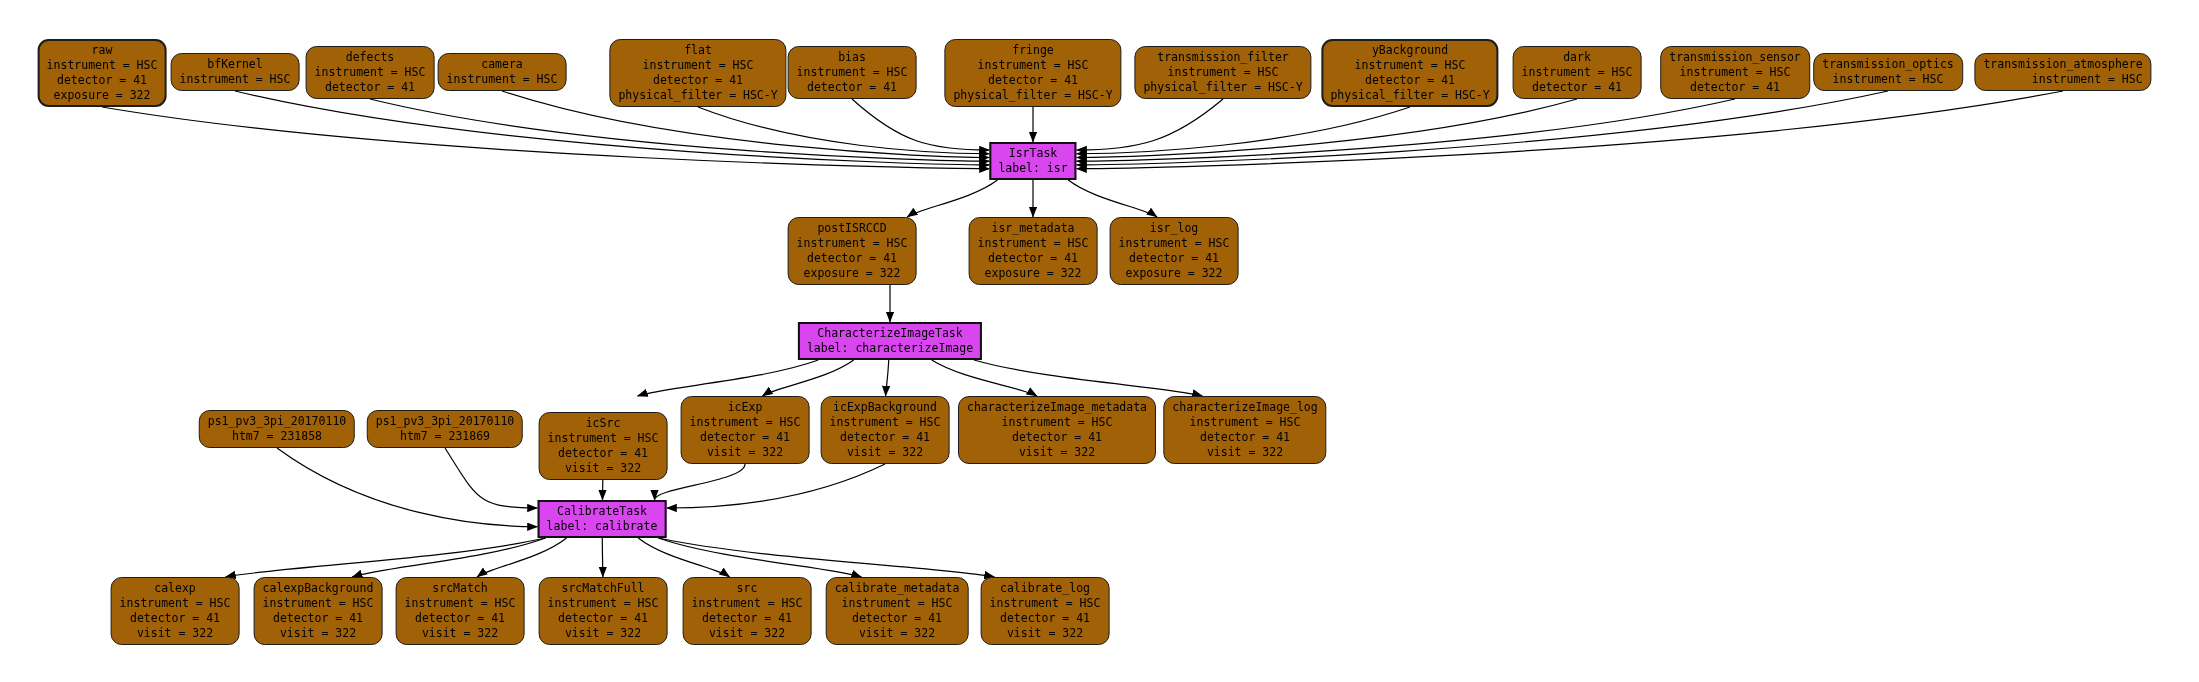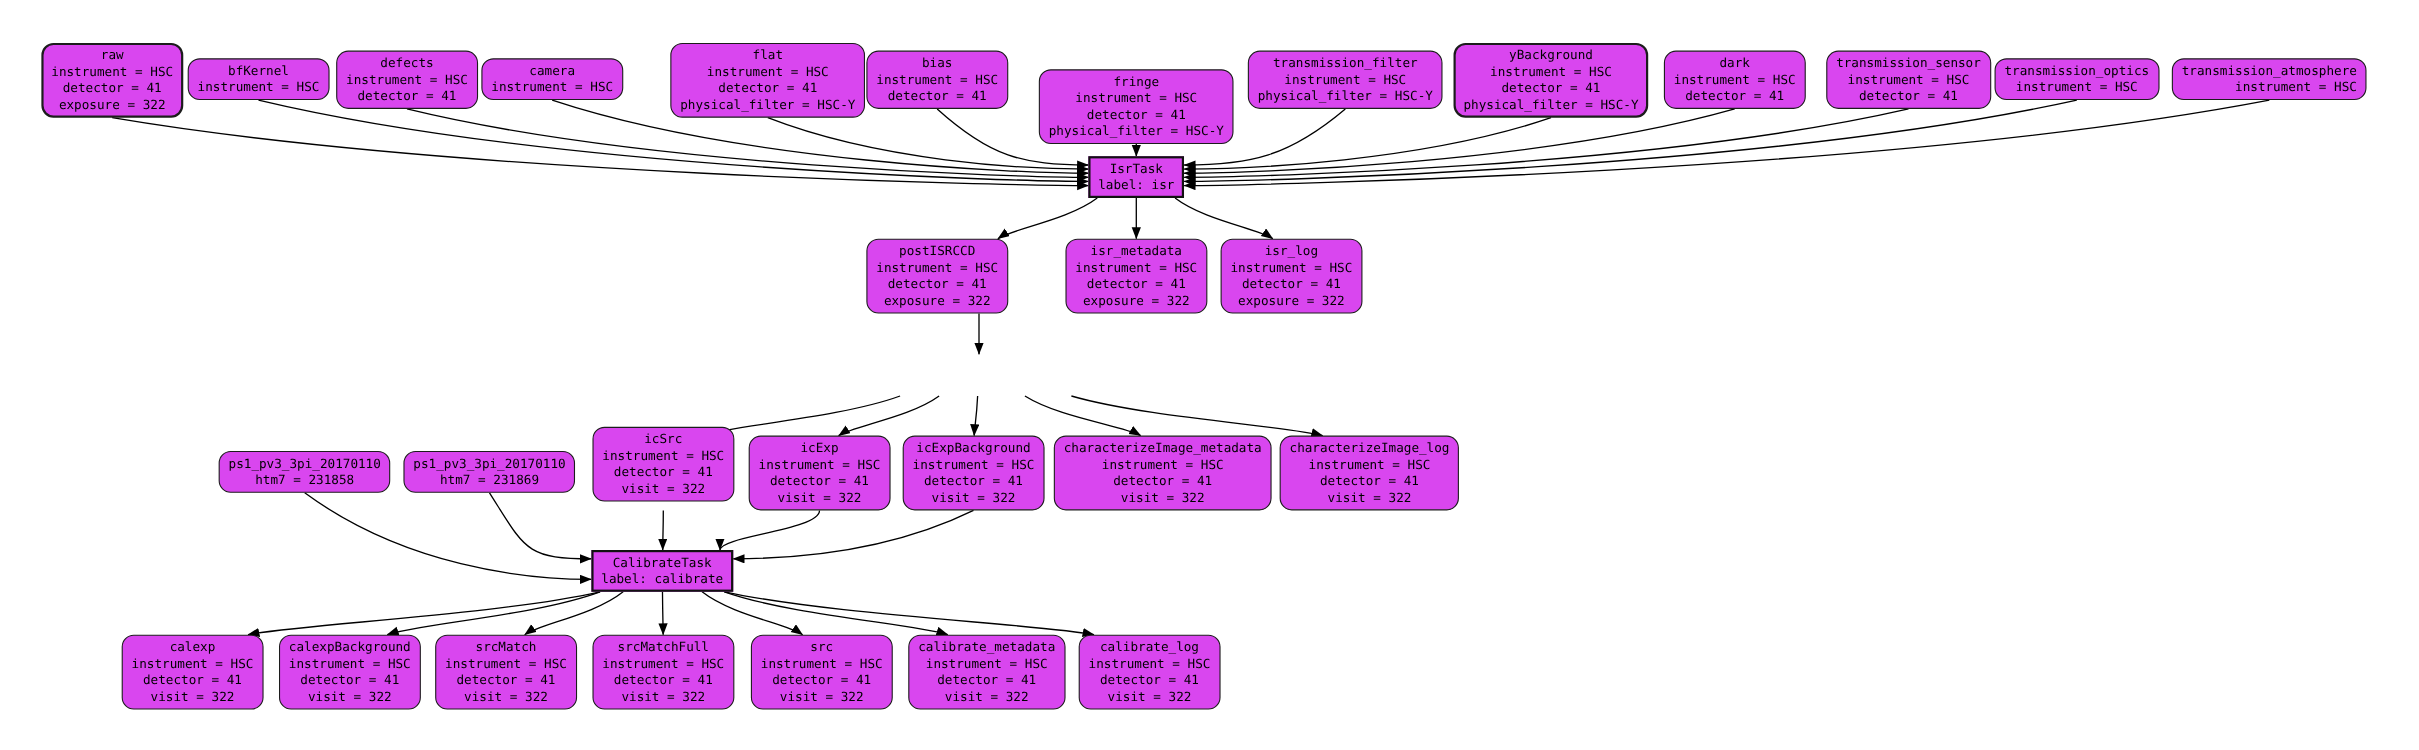--- a/index.html
+++ b/index.html
@@ -4,21 +4,21 @@
 <style>
   html,body{margin:0;padding:0;background:#ffffff;}
   #canvas{
     position:relative;width:2199px;height:682px;background:#ffffff;
     font-family:"DejaVu Sans Mono","Liberation Mono",monospace;
     overflow:hidden;
   }
   #edges{position:absolute;left:0;top:0;}
   .node{
     position:absolute;transform:translateX(-50%);
-    background:#d946ef;border:1px solid #1c1c1c;border-radius:11px;
+    background:#a16207;border:1px solid #1c1c1c;border-radius:11px;
     padding:3px 8px;text-align:center;color:#000;
     font-size:11.5px;line-height:15px;white-space:nowrap;box-sizing:border-box;
   }
   .node.bold{border-width:2px;padding:2px 7px;}
   .node.task{
     border-radius:0;background:#d946ef;border:2px solid #111;padding:2px 7px;
   }
   .title,.attr{pointer-events:none;}
 </style>
 </head>
@@ -89,21 +89,21 @@
       <div class="title">flat</div>
       <div class="attr">instrument = HSC</div>
       <div class="attr">detector = 41</div>
       <div class="attr">physical_filter = HSC-Y</div>
     </div>
     <div class="node dataset" style="left: 852px; top: 46px;">
       <div class="title">bias</div>
       <div class="attr">instrument = HSC</div>
       <div class="attr">detector = 41</div>
     </div>
-    <div class="node dataset" style="left: 1033px; top: 39px; margin-top: 24px;">
+    <div class="node dataset" style="left: 1033px; top: 39px;">
       <div class="title">fringe</div>
       <div class="attr">instrument = HSC</div>
       <div class="attr">detector = 41</div>
       <div class="attr">physical_filter = HSC-Y</div>
     </div>
     <div class="node dataset" style="left: 1223px; top: 46px;">
       <div class="title">transmission_filter</div>
       <div class="attr">instrument = HSC</div>
       <div class="attr">physical_filter = HSC-Y</div>
     </div>
@@ -146,29 +146,33 @@
       <div class="attr">instrument = HSC</div>
       <div class="attr">detector = 41</div>
       <div class="attr">exposure = 322</div>
     </div>
     <div class="node dataset" style="left: 1174px; top: 217px;">
       <div class="title">isr_log</div>
       <div class="attr">instrument = HSC</div>
       <div class="attr">detector = 41</div>
       <div class="attr">exposure = 322</div>
     </div>
+    <div class="node task" style="left: 890px; top: 322px;">
+      <div class="title">CharacterizeImageTask</div>
+      <div class="attr">label: characterizeImage</div>
+    </div>
     <div class="node dataset" style="left: 277px; top: 410px;">
       <div class="title">ps1_pv3_3pi_20170110</div>
       <div class="attr">htm7 = 231858</div>
     </div>
     <div class="node dataset" style="left: 445px; top: 410px;">
       <div class="title">ps1_pv3_3pi_20170110</div>
       <div class="attr">htm7 = 231869</div>
     </div>
-    <div class="node dataset" style="left: 603px; top: 388px; text-align: center;">
+    <div class="node dataset" style="left: 603px; top: 412px; text-align: center;">
       <div class="title">icSrc</div>
       <div class="attr">instrument = HSC</div>
       <div class="attr">detector = 41</div>
       <div class="attr">visit = 322</div>
     </div>
     <div class="node dataset" style="left: 745px; top: 396px;">
       <div class="title">icExp</div>
       <div class="attr">instrument = HSC</div>
       <div class="attr">detector = 41</div>
       <div class="attr">visit = 322</div>

